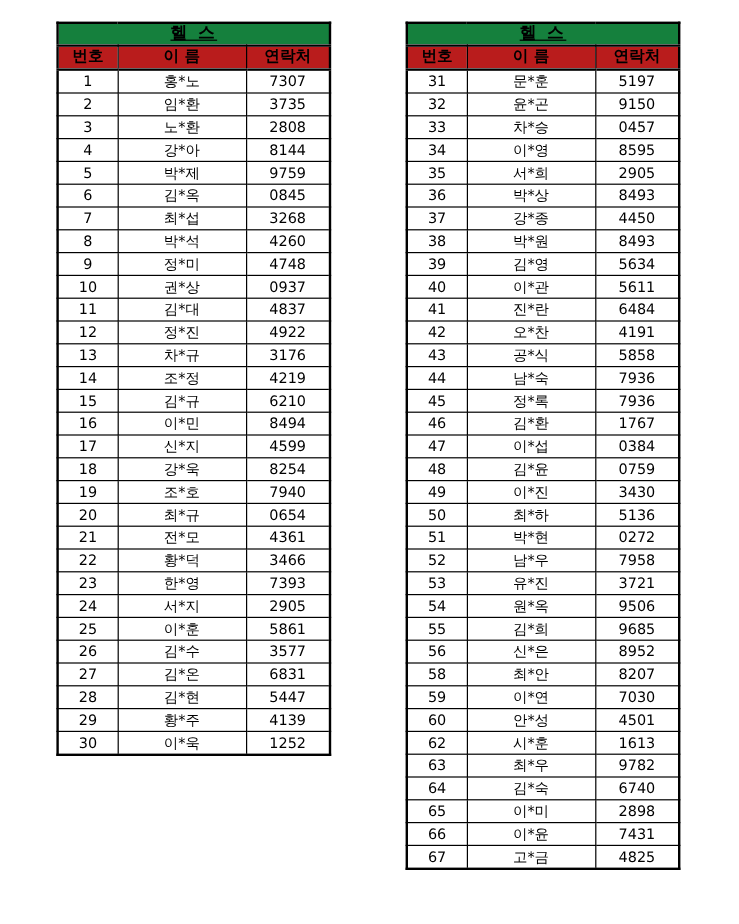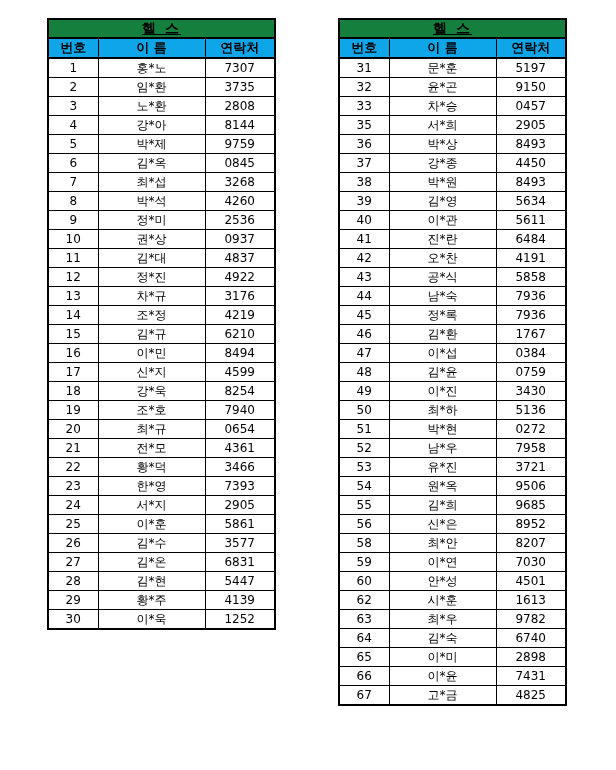--- a/index.html
+++ b/index.html
@@ -40,21 +40,21 @@
     background: #15803d;
     font-size: 14px;
     font-weight: bold;
     text-decoration: underline;
     border-bottom: 2px solid #000000;
     letter-spacing: 2px;
     height: 17px;
     line-height: 17px;
   }
   table.roster tr.header-row th {
-    background: #0ea5e9;
+    background: #b91c1c;
     font-size: 13px;
     font-weight: bold;
     border-bottom: 2px solid #000000;
     height: 18px;
     line-height: 18px;
   }
   #table-0 { left: 47px; top: 18px; width: 227px; }
   #table-1 { left: 338px; top: 18px; width: 227px; }
 </style>
 </head>
@@ -115,21 +115,21 @@
           <td>3268</td>
         </tr>
         <tr>
           <td>8</td>
           <td>박*석</td>
           <td>4260</td>
         </tr>
         <tr>
           <td>9</td>
           <td>정*미</td>
-          <td>2536</td>
+          <td>4748</td>
         </tr>
         <tr>
           <td>10</td>
           <td>권*상</td>
           <td>0937</td>
         </tr>
         <tr>
           <td>11</td>
           <td>김*대</td>
           <td>4837</td>
@@ -258,20 +258,25 @@
           <td>32</td>
           <td>윤*곤</td>
           <td>9150</td>
         </tr>
         <tr>
           <td>33</td>
           <td>차*승</td>
           <td>0457</td>
         </tr>
         <tr>
+          <td>34</td>
+          <td>이*영</td>
+          <td>8595</td>
+        </tr>
+        <tr>
           <td>35</td>
           <td>서*희</td>
           <td>2905</td>
         </tr>
         <tr>
           <td>36</td>
           <td>박*상</td>
           <td>8493</td>
         </tr>
         <tr>

